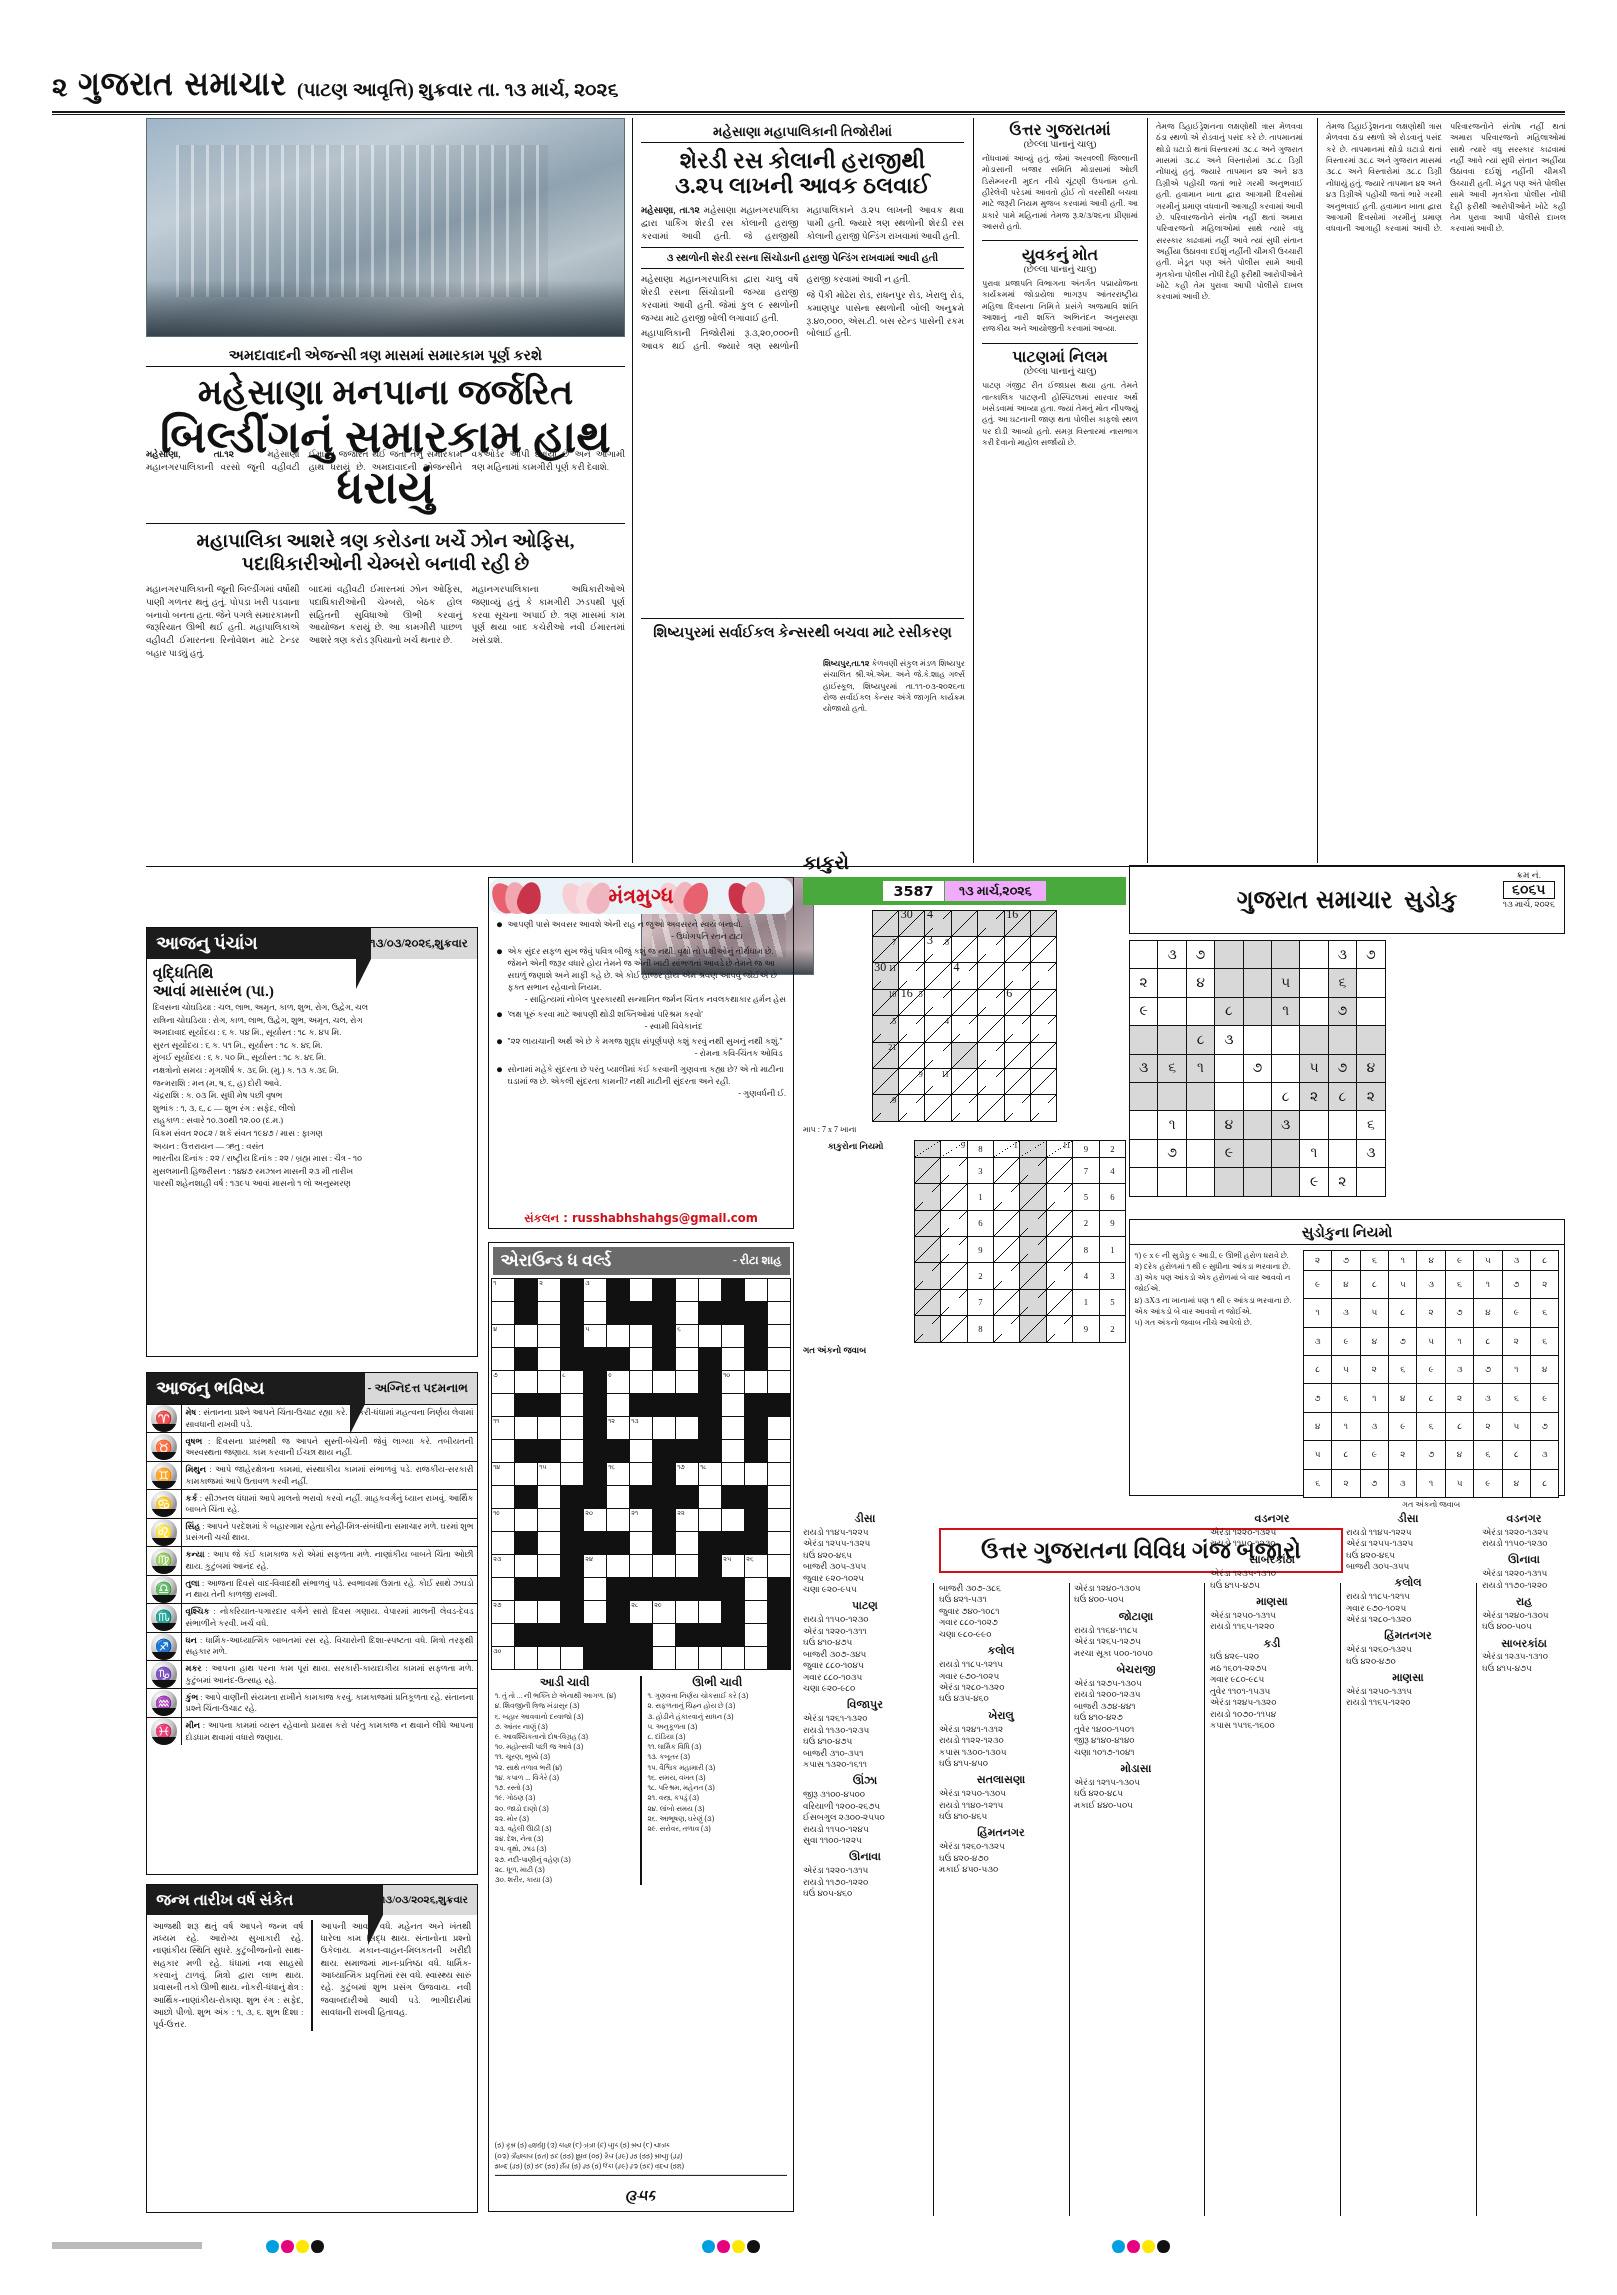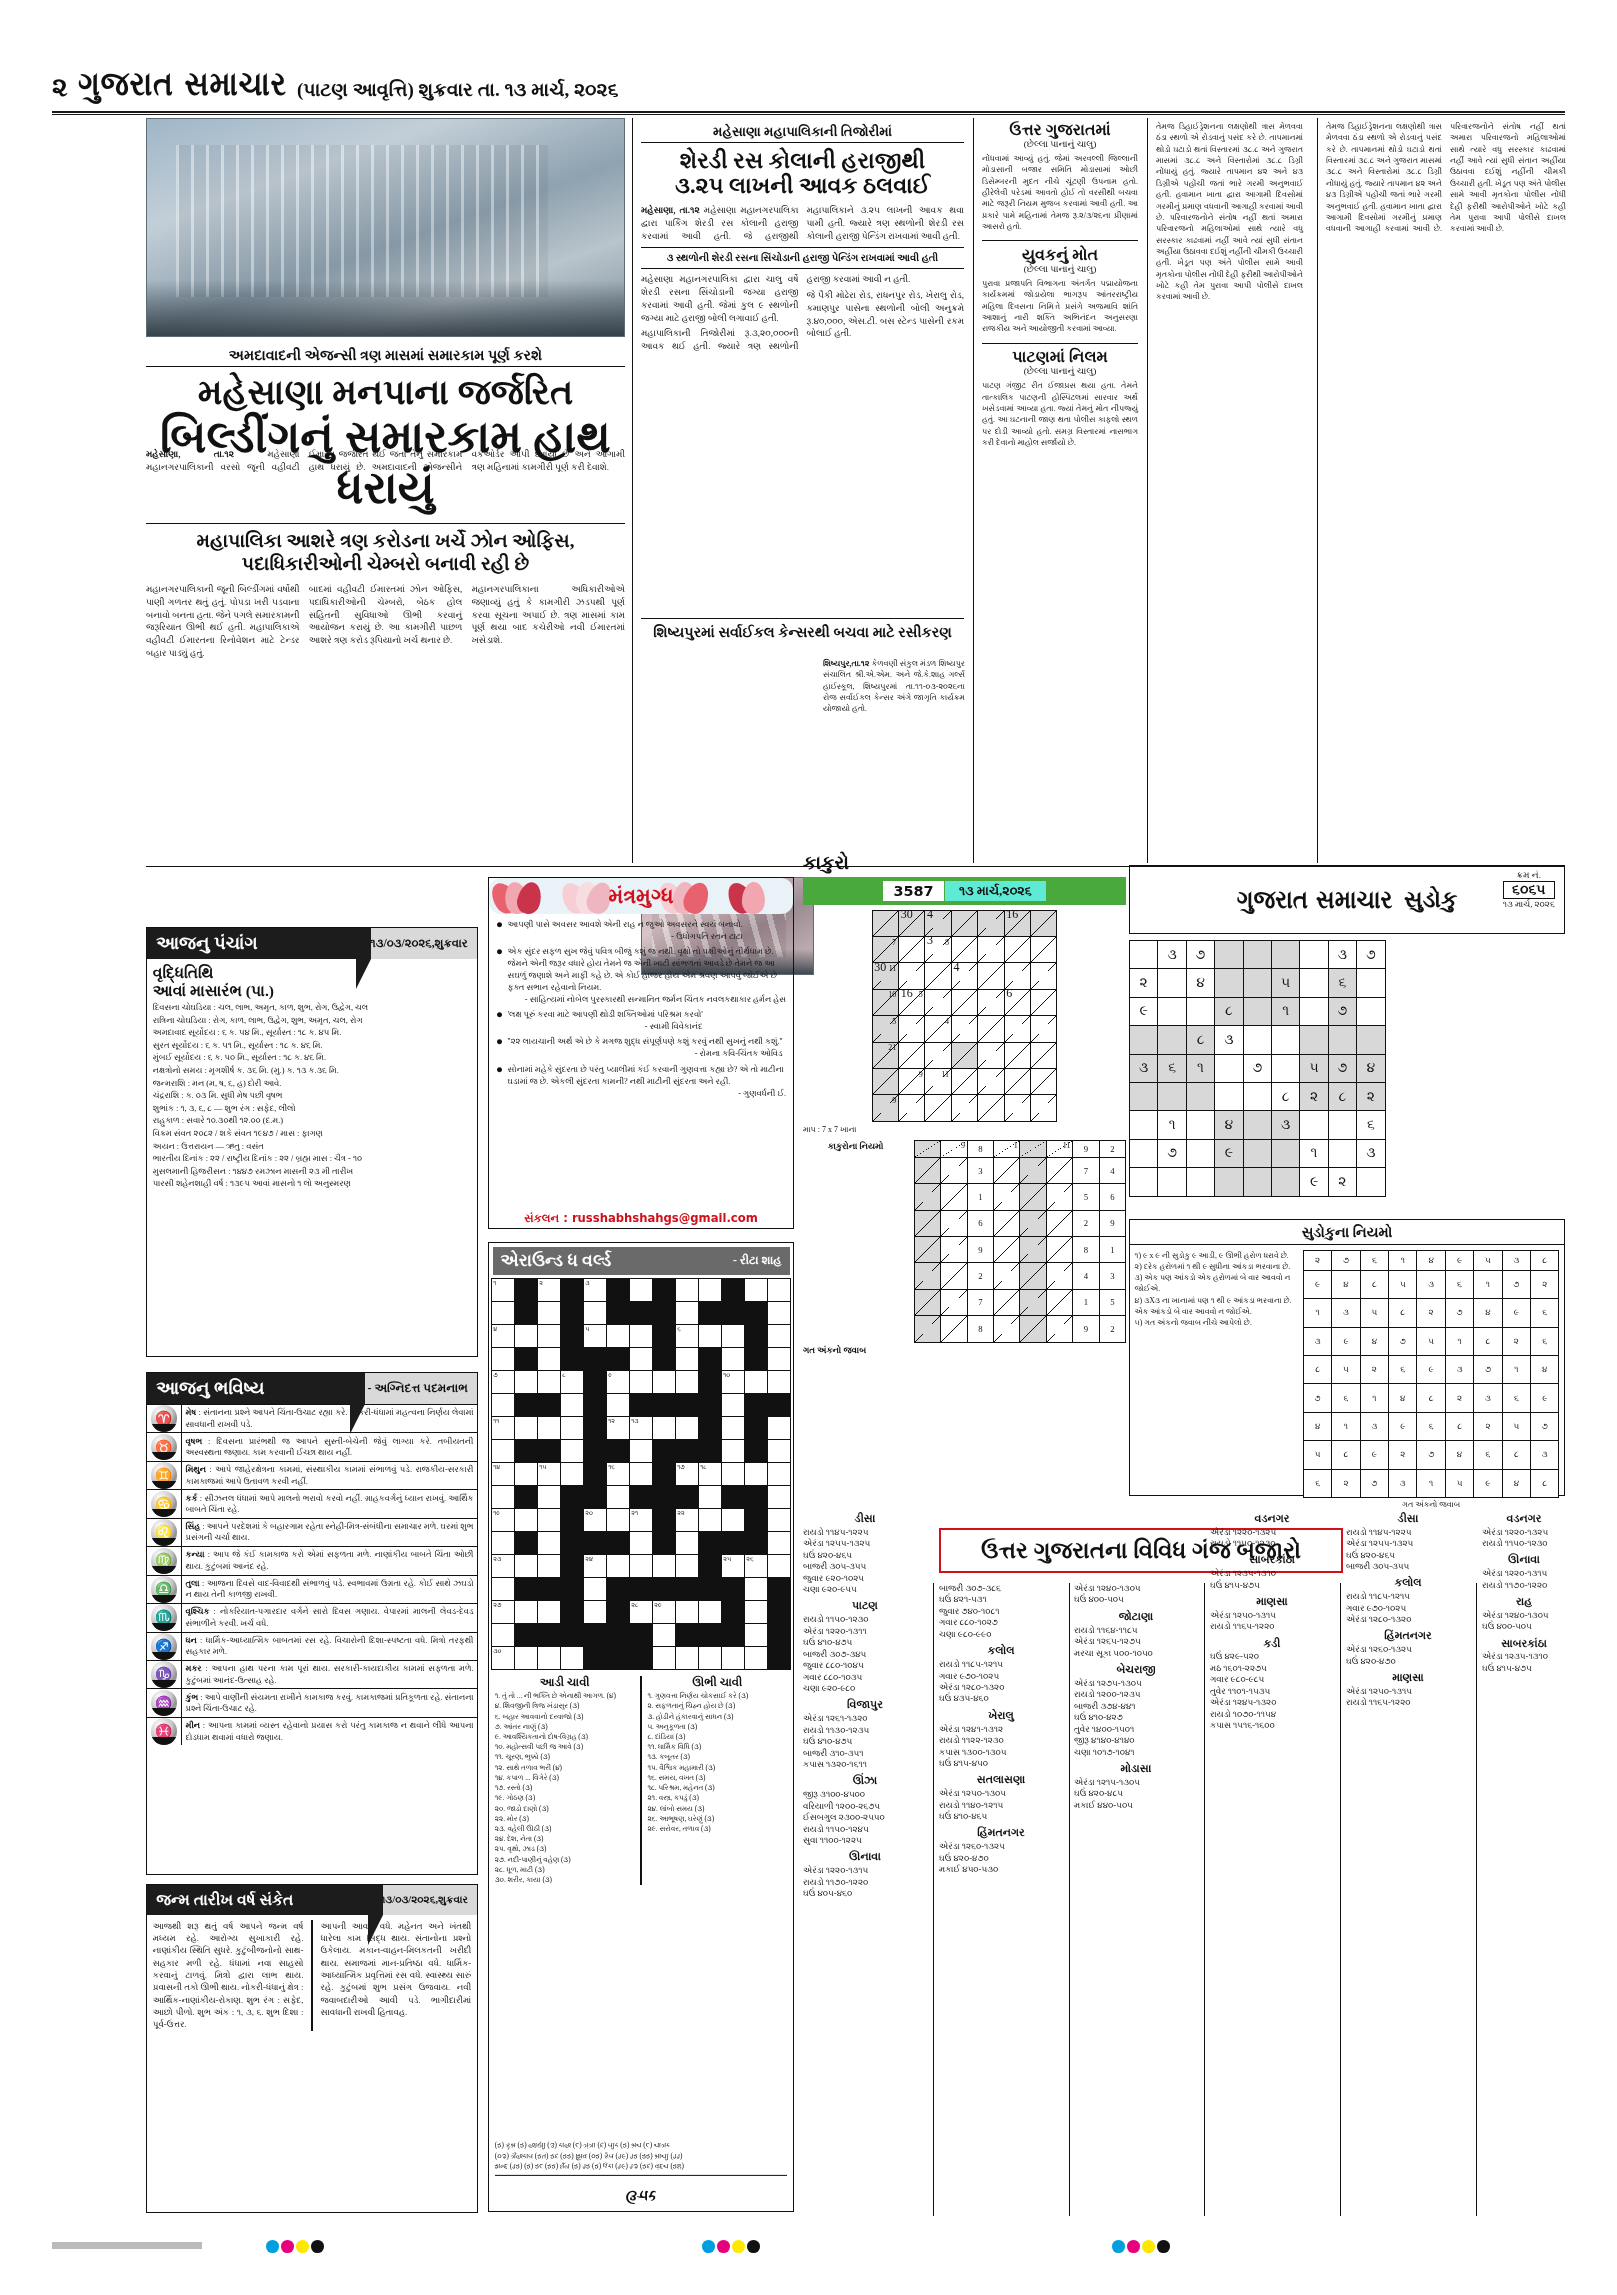--- a/index.html
+++ b/index.html
@@ -774,21 +774,21 @@
       <div>શબ્દ (૧૨) (૨) ૨૮ (૨૨) ધૂળ (૨) ૧૨ (૨) હરા (૧૯) ૧૭ (૨૬) વંદન (૨૪)</div>
       <div>(૦૭) ગુજરાત (૨૫) ૨૬ (૨૨) શિવ (૦૨) કૃત (૧૯) ૧૨ (૨૨) માની (૧૧)</div>
       <div>(૨) કેમ (૨) જાણી (૩) રાજ (૮) ગંગા (૬) તીર (૨) મન (૮) નાગર</div>
     </div>
     <div class="ctr bold" style="position:absolute;left:0;right:0;bottom:7px;font-size:15px;transform:scaleY(-1);">ઉત્તર</div>
   </div>
 
   <div class="box" style="left:803px;top:877px;width:323px;height:624px;">
     <div class="grn" style="display:flex;align-items:center;justify-content:center;gap:0;height:28px;padding:0 3.5px;">
       <span style="background:#fff;padding:1.7px 10.4px;font-weight:bold;font-size:14.4px;font-family:'DejaVu Sans',sans-serif;border-right:1.2px solid #4aa93c;">3587</span>
-      <span style="background:#5eead4;padding:2.3px 14px;font-weight:bold;font-size:12.7px;">૧૩ માર્ચ,૨૦૨૬</span>
+      <span style="background:#f0abfc;padding:2.3px 14px;font-weight:bold;font-size:12.7px;">૧૩ માર્ચ,૨૦૨૬</span>
     </div>
     <div style="position:absolute;left:0;top:-25.4px;font-size:19px;font-weight:bold;">કાકુરો</div>
 
     <div style="margin-top:4.6px;display:flex;justify-content:center;">
       <table class="gridtab kak">
         <tbody>
             <tr>
           <td class="blk">
                 <div class="dg"></div>
               </td>

